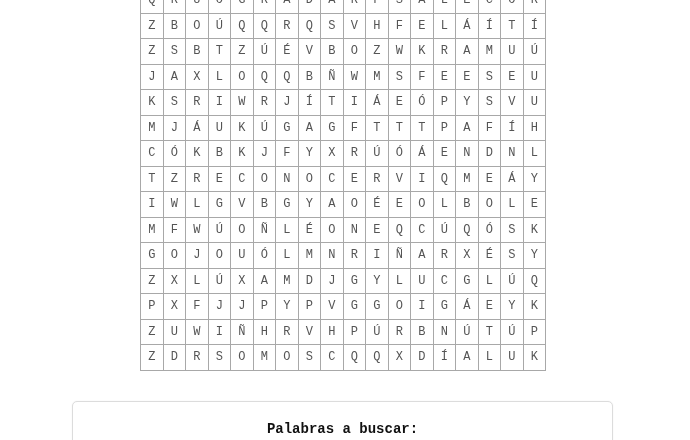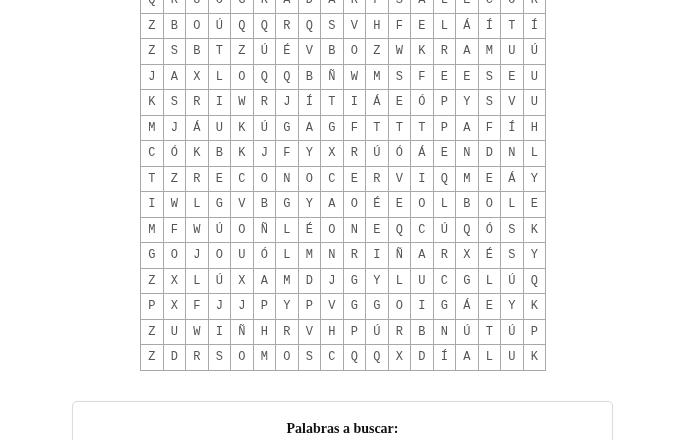--- a/index.html
+++ b/index.html
@@ -12,21 +12,21 @@
     font-family:"Liberation Mono", "DejaVu Sans Mono", monospace;
     font-size:12px; color:#555555;
   }
   .card {
     position:absolute; left:72px; top:401px; width:539px; height:60px;
     border:1px solid #dcdcdc; border-radius:5px; background:#fff;
     box-shadow:0 0 2px rgba(0,0,0,0.05);
   }
   .card-title {
     position:absolute; left:0; right:0; top:19px; text-align:center;
-    font-family:Liberation Serif, serif; font-weight:bold; font-size:14px; color:#111;
+    font-family:Liberation Mono, monospace; font-weight:bold; font-size:14px; color:#111;
   }
 </style>
 </head>
 <body>
 
 <div class="grid-wrap">
   <table class="grid" id="grid">
       <tbody>
         <tr>
           <td>Q</td>

